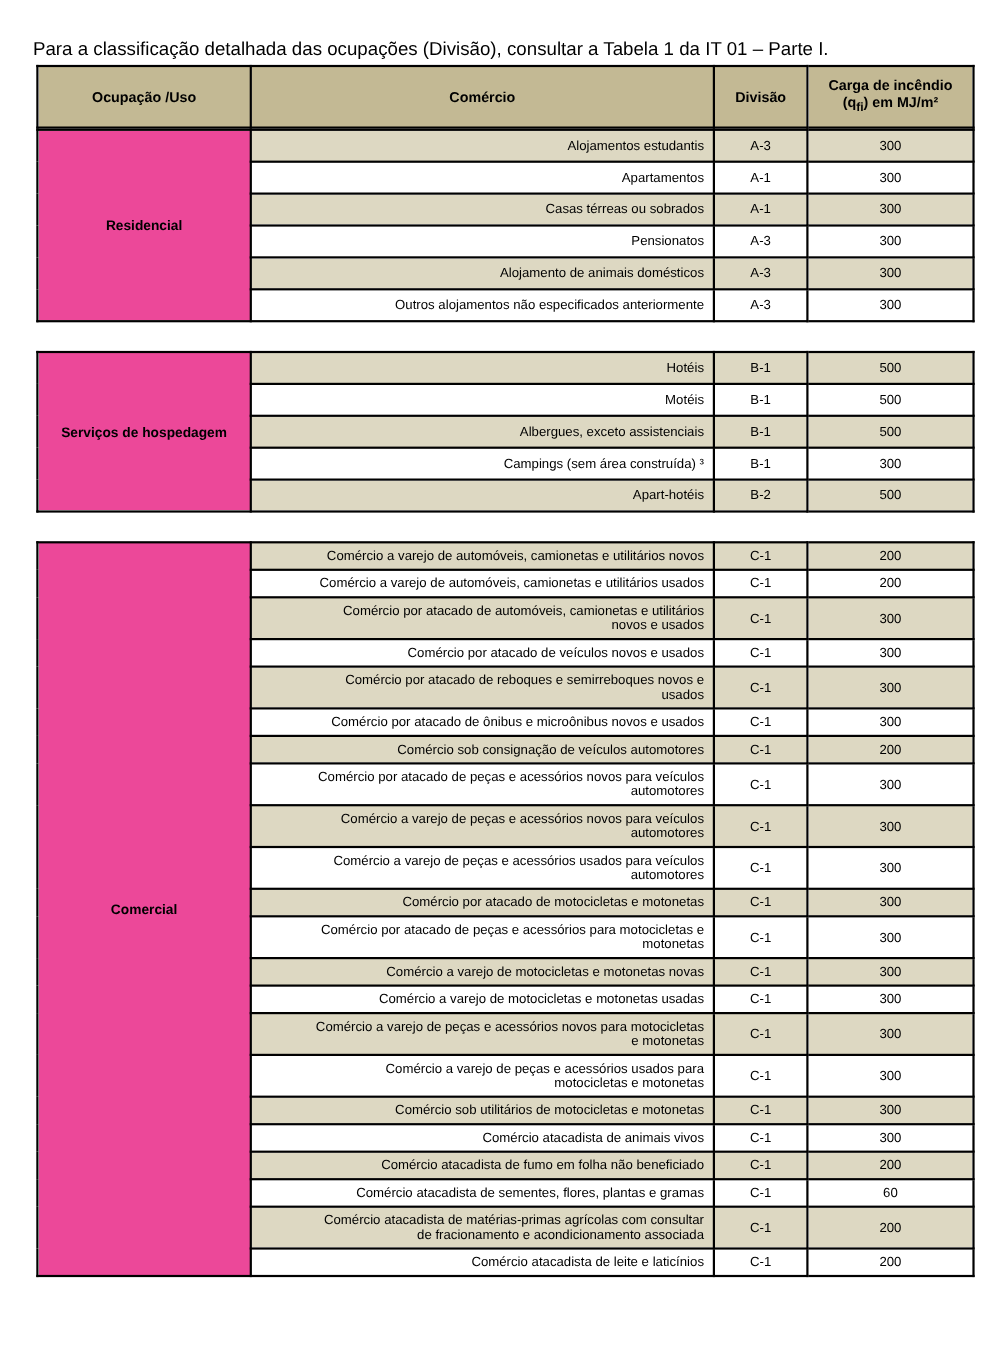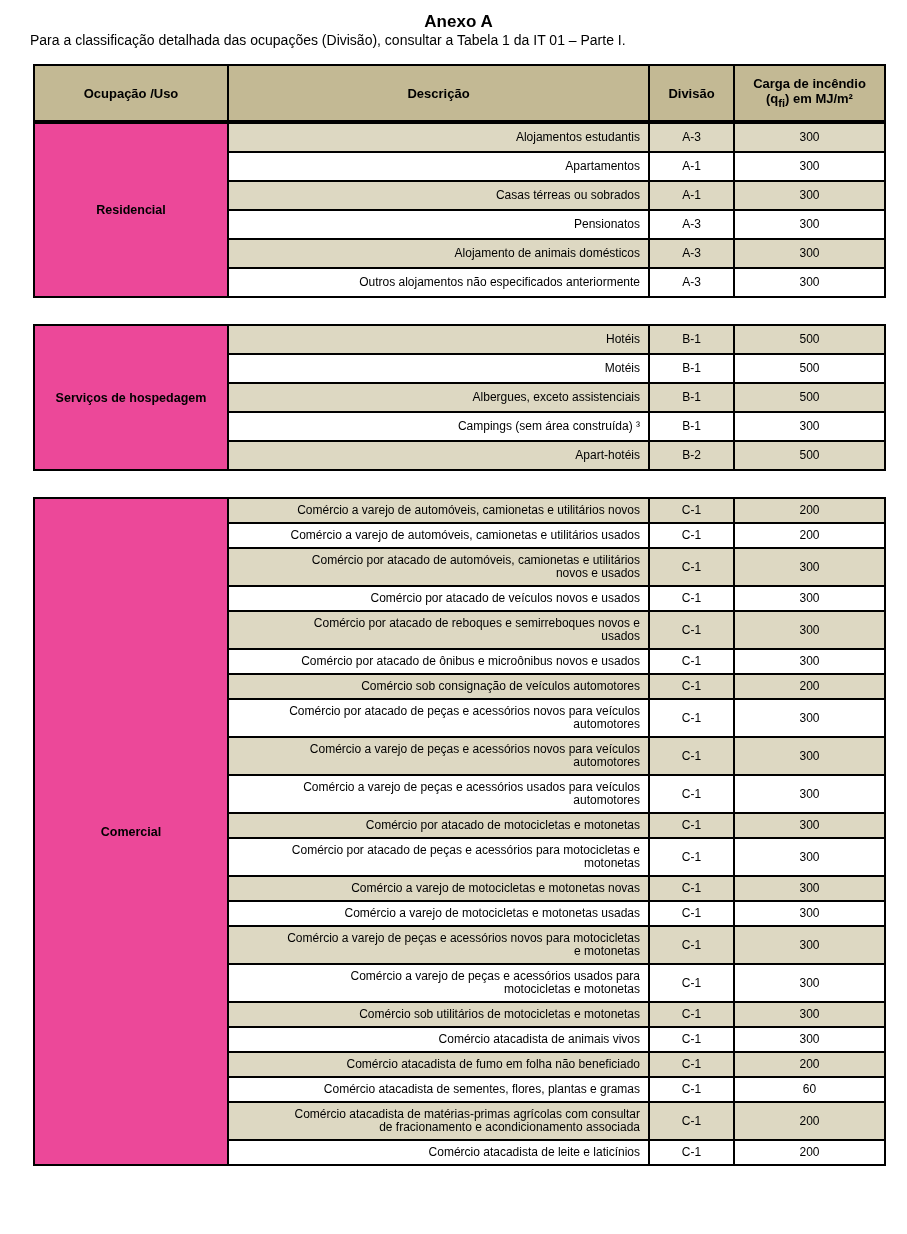--- a/index.html
+++ b/index.html
@@ -7,23 +7,23 @@
   body {
     width:907px; height:1234px;
     font-family:"Liberation Sans", sans-serif;
     color:#000;
     overflow:hidden;
   }
   .page { padding:12px 23px 0 33px; }
 
   .title    { text-align:center; font-weight:bold; font-size:17px; line-height:20px; }
   .subtitle { text-align:center; font-weight:bold; font-size:14.5px; margin-top:18px; }
-  .intro    { font-size:14px; margin-left:-3px; }
-
-  .tablewrap { margin-top:16px; width:851px; }
+  .intro    { font-size:17px; margin-top:23px; margin-left:-3px; }
+
+  .tablewrap { margin-top:4px; width:851px; }
 
   table { border-collapse:collapse; table-layout:fixed; width:851px; }
   td, th { border:2px solid #000; vertical-align:middle; overflow:hidden; }
 
   
   .header-table th {
     background:#C3B994;
     font-weight:bold; font-size:13px; line-height:15px;
     text-align:center; height:56px; padding:4px;
   }
@@ -52,38 +52,37 @@
   .compact td.divcol, .compact td.loadcol { padding-top:5px; padding-bottom:5px; }
 
   tr.alt td.desc, tr.alt td.divcol, tr.alt td.loadcol { background:#DDD8C2; }
   tr.norm td.desc, tr.norm td.divcol, tr.norm td.loadcol { background:#ffffff; }
 </style>
 </head>
 <body>
 
 <div class="page">
 
-  <div class="title">Anexo A</div>
 
 
   <div class="intro">Para a classificação detalhada das ocupações (Divisão), consultar a Tabela 1 da IT 01 – Parte I.</div>
 
   <div class="tablewrap">
 
     <table class="header-table">
       <colgroup>
         <col style="width:194px">
           <col style="width:421px">
           <col style="width:85px">
           <col style="width:151px">
       </colgroup>
       <tbody>
           <tr>
         <th>Ocupação /Uso</th>
-        <th>Descrição</th>
+        <th>Comércio</th>
         <th>Divisão</th>
         <th>
           <div>Carga de incêndio</div>
           <div><span>(q</span><sub>fi</sub><span>) em MJ/m²</span></div>
         </th>
       </tr>
     </tbody>
       </table>
 
     <div id="table-sections">

